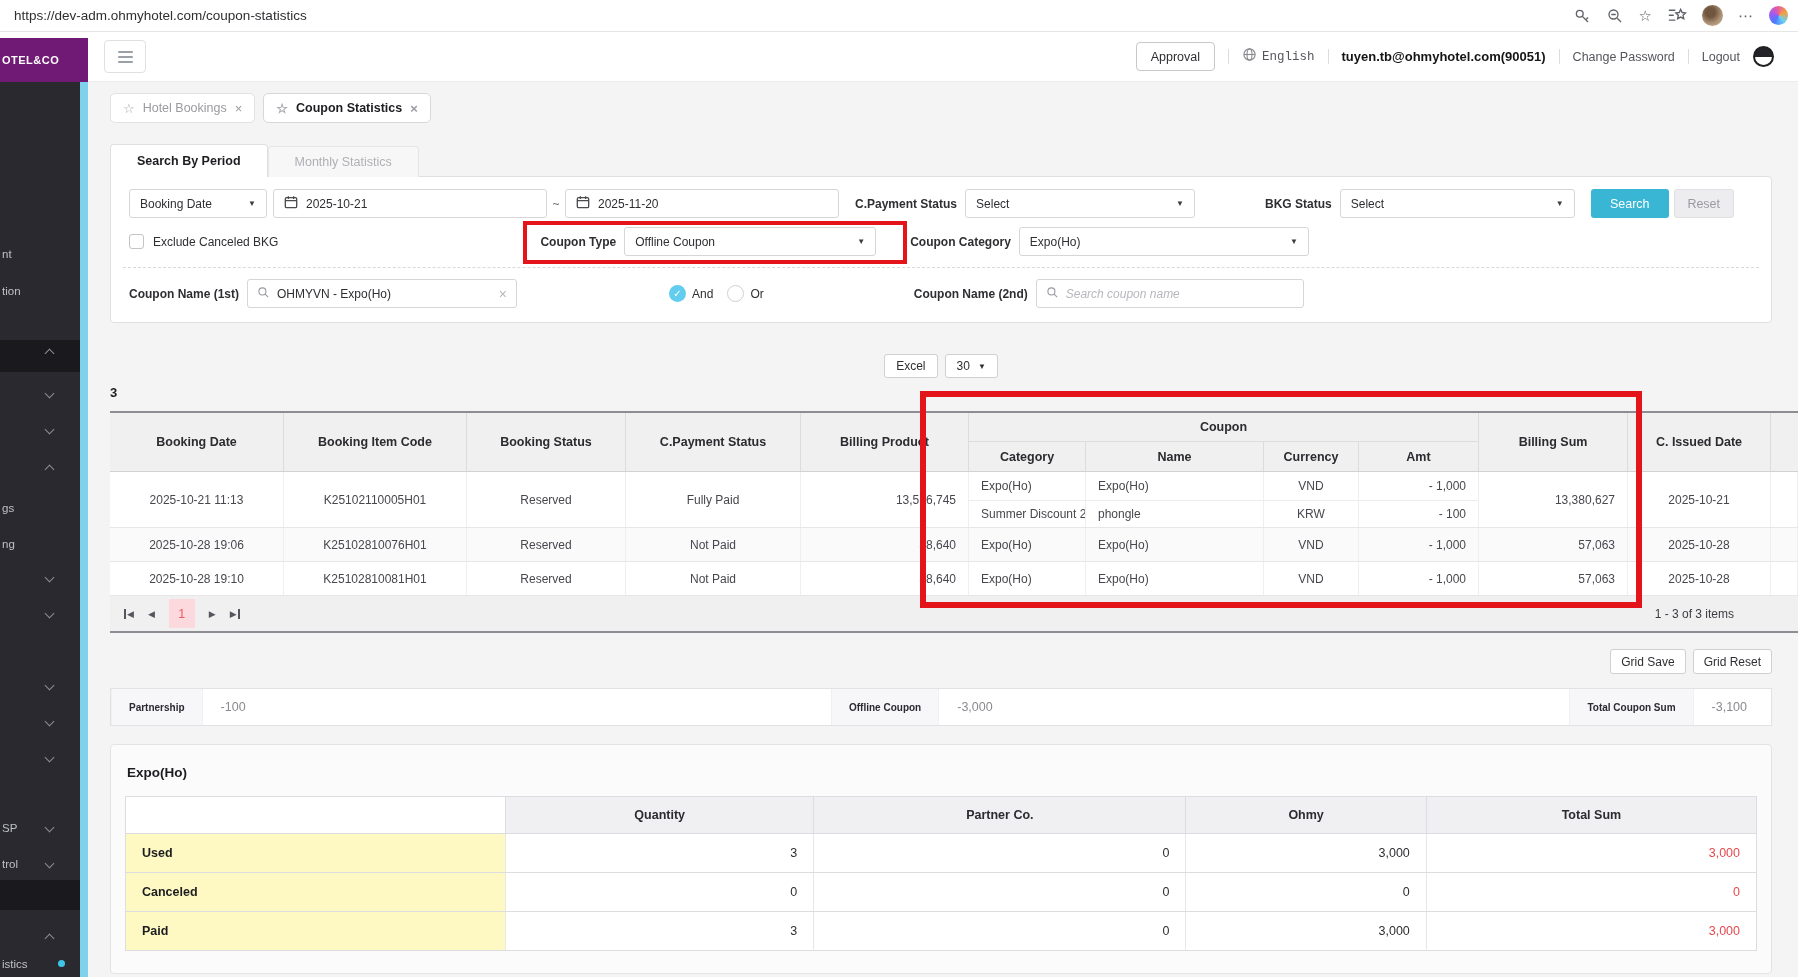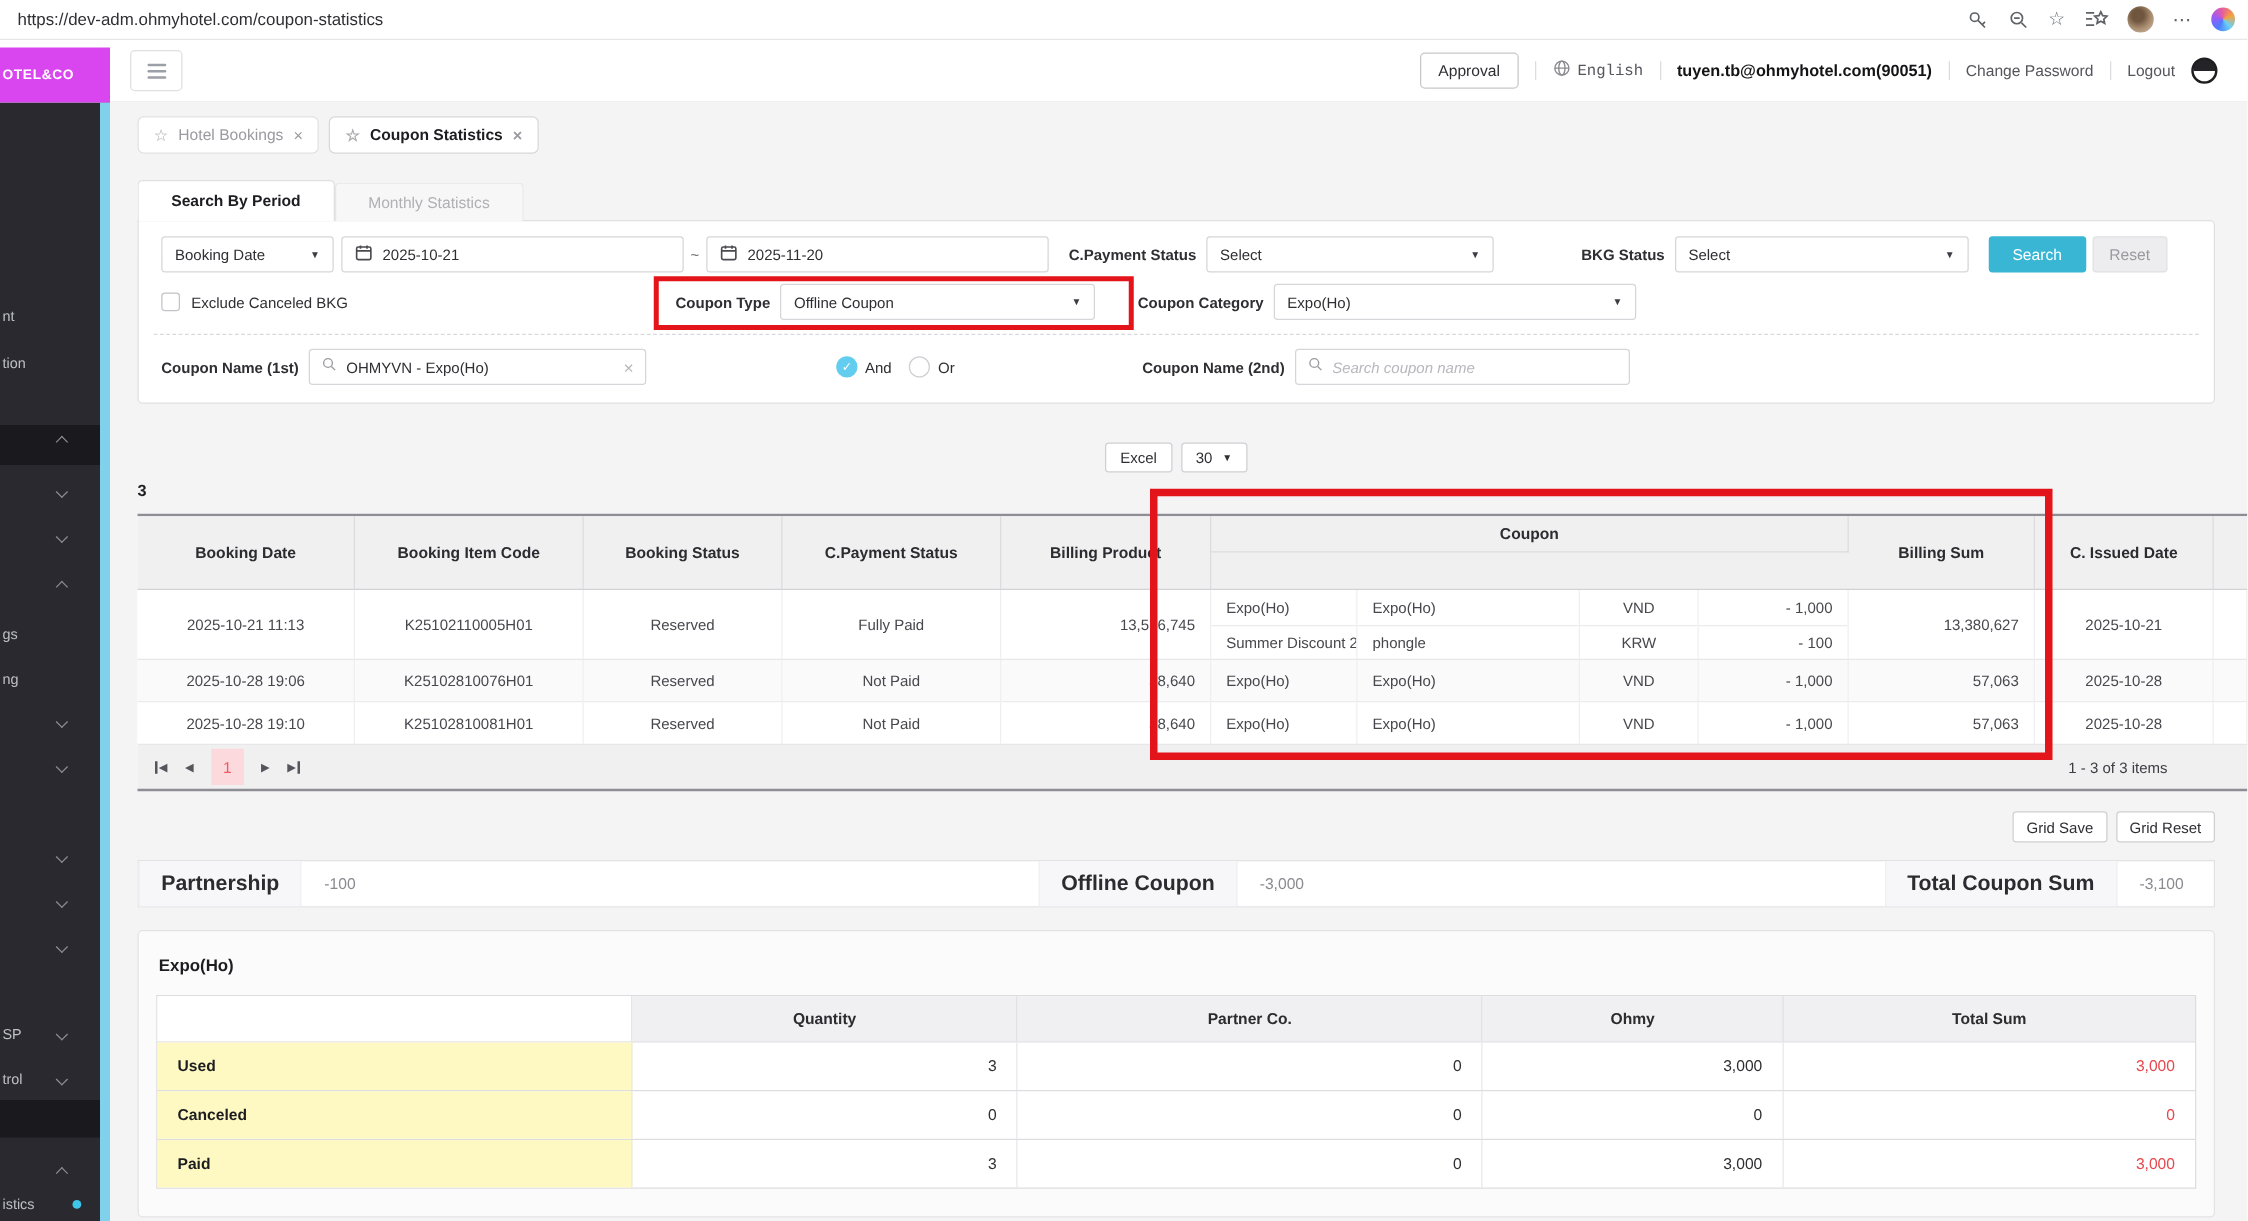--- a/index.html
+++ b/index.html
@@ -30,21 +30,21 @@
   .btn-approval { height:29px; padding:0 14px; background:#fff; border:1px solid #c7c7cc; border-radius:4px;
     font-size:12.5px; color:#2f2f33; cursor:pointer; font-family:inherit; }
   .sep { width:1px; height:15px; background:#dcdce0; }
   .lang { display:flex; align-items:center; gap:5px;font-family:Liberation Mono, monospace; }
   .email { font-weight:bold; color:#141416; font-size:13px; }
   .link { color:#55555c; cursor:pointer; }
   .theme-circle { width:21px; height:21px; border-radius:50%; border:2px solid #1f1f22;
     background:linear-gradient(180deg, #242428 52%, #ffffff 52%); }
 
   
-  .logo { position:absolute; left:0; top:38px; width:88px; height:44px; background:#d946ef; color:#fff;
+  .logo { position:absolute; left:0; top:38px; width:88px; height:44px; background:#701a75; color:#fff;
     font-weight:bold; font-size:11px; letter-spacing:.5px; display:flex; align-items:center; padding-left:2px; z-index:5; }
   .sidebar { position:absolute; left:0; top:82px; width:88px; height:895px; background:#29292f; z-index:4; }
   .side-scroll { position:absolute; right:0; top:0; width:8px; height:100%; background:#7fd1ec; }
   .s-item { position:absolute; left:0; padding-left:2px; font-size:11.5px; color:#bfc0c6; white-space:nowrap; }
   .s-active { position:absolute; left:0; width:80px; background:#19191e; }
   .chev { position:absolute; left:46px; width:7px; height:7px; border-left:1.5px solid #8d8d96;
     border-bottom:1.5px solid #8d8d96; }
   .chev.down { transform:rotate(-45deg); }
   .chev.up { transform:rotate(135deg); }
   .s-dot { position:absolute; left:58px; width:7px; height:7px; border-radius:50%; background:#3ec6ea; }
@@ -145,21 +145,21 @@
   .grid-btns { display:flex; justify-content:flex-end; gap:7px; margin-top:16px; width:1662px; }
   .btn-grid { height:25px; background:#fff; border:1px solid #cfcfd4; border-radius:3px; font-size:12px;
     color:#2f2f33; padding:0 10px; cursor:pointer; font-family:inherit; }
 
   
   .summary { width:1662px; margin-top:14px; height:38px; background:#fff; border:1px solid #e2e2e5;
     display:flex; align-items:stretch; }
   .sgroup { display:flex; align-items:center; }
   .sg1 { flex:0 0 720px; } .sg2 { flex:0 0 650px; } .sg3 { flex:1; justify-content:flex-end; padding-right:24px; }
   .slabel { background:#f7f6f9; display:flex; align-items:center; padding:0 17px; height:100%;
-    font-size:17px; font-weight:bold; color:#2b2b30; border-right:1px solid #f0eff3; border-left:1px solid #f0eff3; }
+    font-size:10px; font-weight:bold; color:#2b2b30; border-right:1px solid #f0eff3; border-left:1px solid #f0eff3; }
   .sval { margin-left:18px; font-size:12.5px; color:#8a8a90; }
   .sg3 .slabel { order:0; } .sg3 .sval { order:1; }
 
   
   .cat-card { width:1662px; margin-top:18px; background:#fbfbfc; border:1px solid #e3e3e6; border-radius:4px;
     padding:16px 14px 22px 14px; }
   .cat-title { font-size:13.5px; font-weight:bold; color:#1d1d21; margin:4px 0 16px 2px; }
   .cat-tbl { background:#fff; border:1px solid #dddde1; }
   .crow { display:flex; border-bottom:1px solid #dddde1; }
   .crow:last-child { border-bottom:none; }
@@ -388,20 +388,26 @@
 
       <div class="tbl">
         <div class="thead">
           <div class="th c1">Booking Date</div>
           <div class="th c2">Booking Item Code</div>
           <div class="th c3">Booking Status</div>
           <div class="th c4">C.Payment Status</div>
           <div class="th c5">Billing Product</div>
           <div class="th-group cg">
             <div class="th-group-top">Coupon</div>
+            <div class="th-group-sub">
+              <div class="th c6">Category</div>
+              <div class="th c7">Name</div>
+              <div class="th c8">Currency</div>
+              <div class="th c9">Amt</div>
+            </div>
           </div>
           <div class="th c10">Billing Sum</div>
           <div class="th c11">C. Issued Date</div>
           <div class="th c12"></div>
         </div>
 
         <div class="trow tall">
           <div class="td c1 center">2025-10-21 11:13</div>
           <div class="td c2 center">K25102110005H01</div>
           <div class="td c3 center">Reserved</div>

